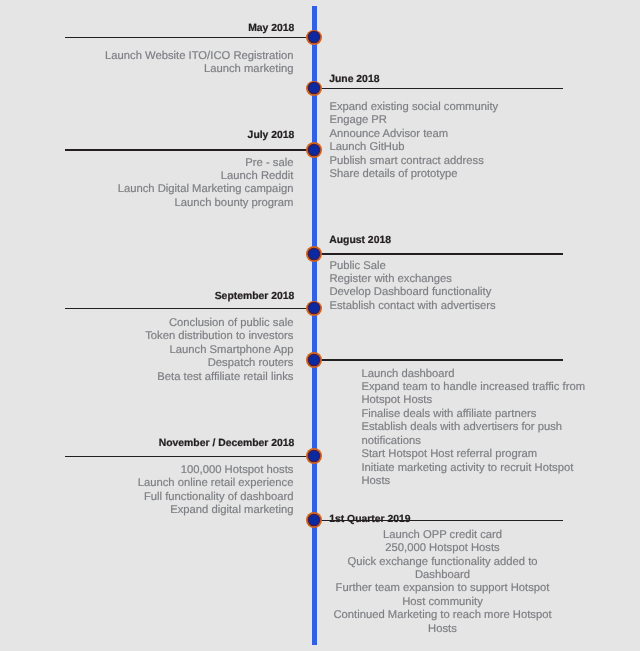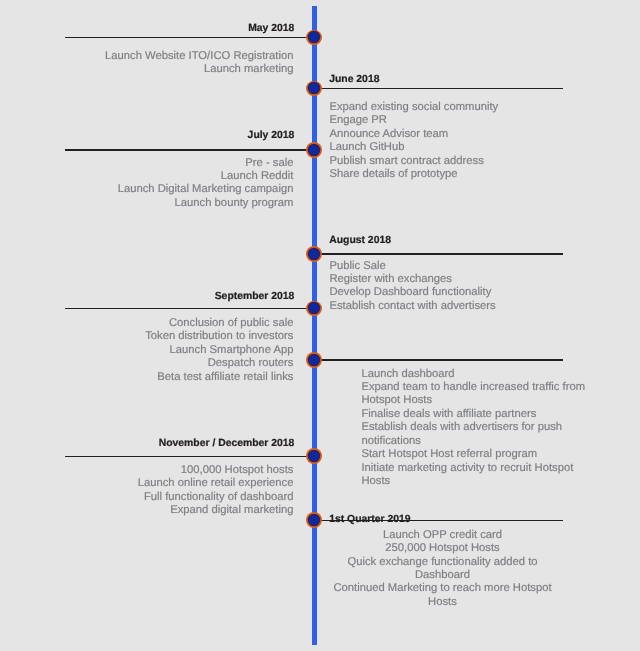--- a/index.html
+++ b/index.html
@@ -78,20 +78,21 @@
     <div>100,000 Hotspot hosts</div>
     <div>Launch online retail experience</div>
     <div>Full functionality of dashboard</div>
     <div>Expand digital marketing</div>
   </div>
   <div class="ms-title" style="left:329.20px;text-align:left;width:300px;top:513px;"><span>1st Quarter 2019</span></div>
   <div class="ms-items" style="left:326px;text-align:center;width:233px;top:528.73px;">
     <div>Launch OPP credit card</div>
     <div>250,000 Hotspot Hosts</div>
     <div>Quick exchange functionality added to Dashboard</div>
+    <div>Further team expansion to support Hotspot Host community</div>
     <div>Continued Marketing to reach more Hotspot Hosts</div>
   </div>
   <div class="dot" style="left:306.10px;top:29.50px;"></div>
   <div class="dot" style="left:306.10px;top:80.50px;"></div>
   <div class="dot" style="left:306.10px;top:142.00px;"></div>
   <div class="dot" style="left:306.10px;top:246.00px;"></div>
   <div class="dot" style="left:306.10px;top:300.50px;"></div>
   <div class="dot" style="left:306.10px;top:351.90px;"></div>
   <div class="dot" style="left:306.10px;top:448.40px;"></div>
   <div class="dot" style="left:306.10px;top:512.40px;"></div>

